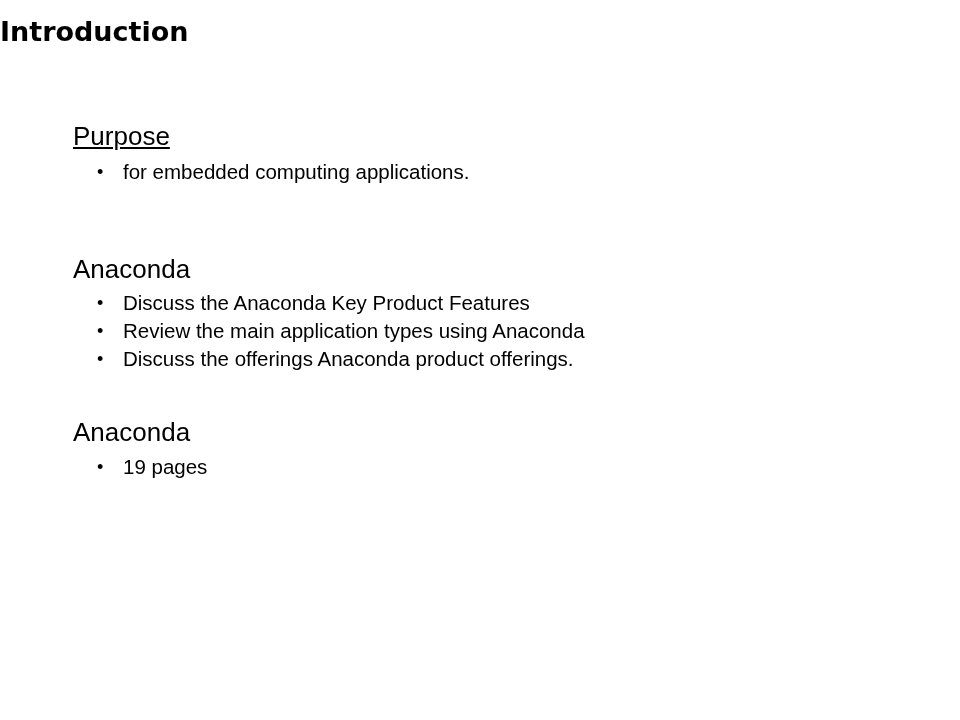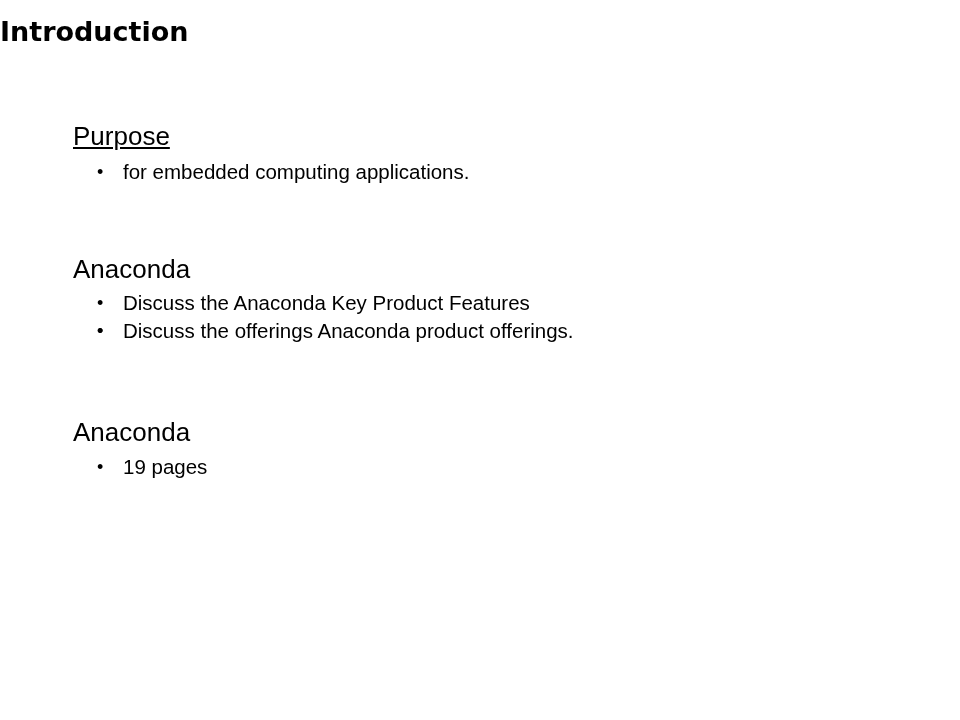--- a/index.html
+++ b/index.html
@@ -69,20 +69,21 @@
 </ul>
 
 <div class="section-heading" style="top:253px;">Anaconda</div>
 <ul class="bullet-list" style="top:289px;">
   <li class="bullet-item">
     <span class="bullet">•</span>
     <span>Discuss the Anaconda Key Product Features</span>
   </li>
   <li class="bullet-item">
     <span class="bullet">•</span>
+    <span>Review the main application types using Anaconda</span>
   </li>
   <li class="bullet-item">
     <span class="bullet">•</span>
     <span>Discuss the offerings Anaconda product offerings.</span>
   </li>
 </ul>
 
 <div class="section-heading" style="top:416px;">Anaconda</div>
 <ul class="bullet-list" style="top:453px;">
   <li class="bullet-item">

